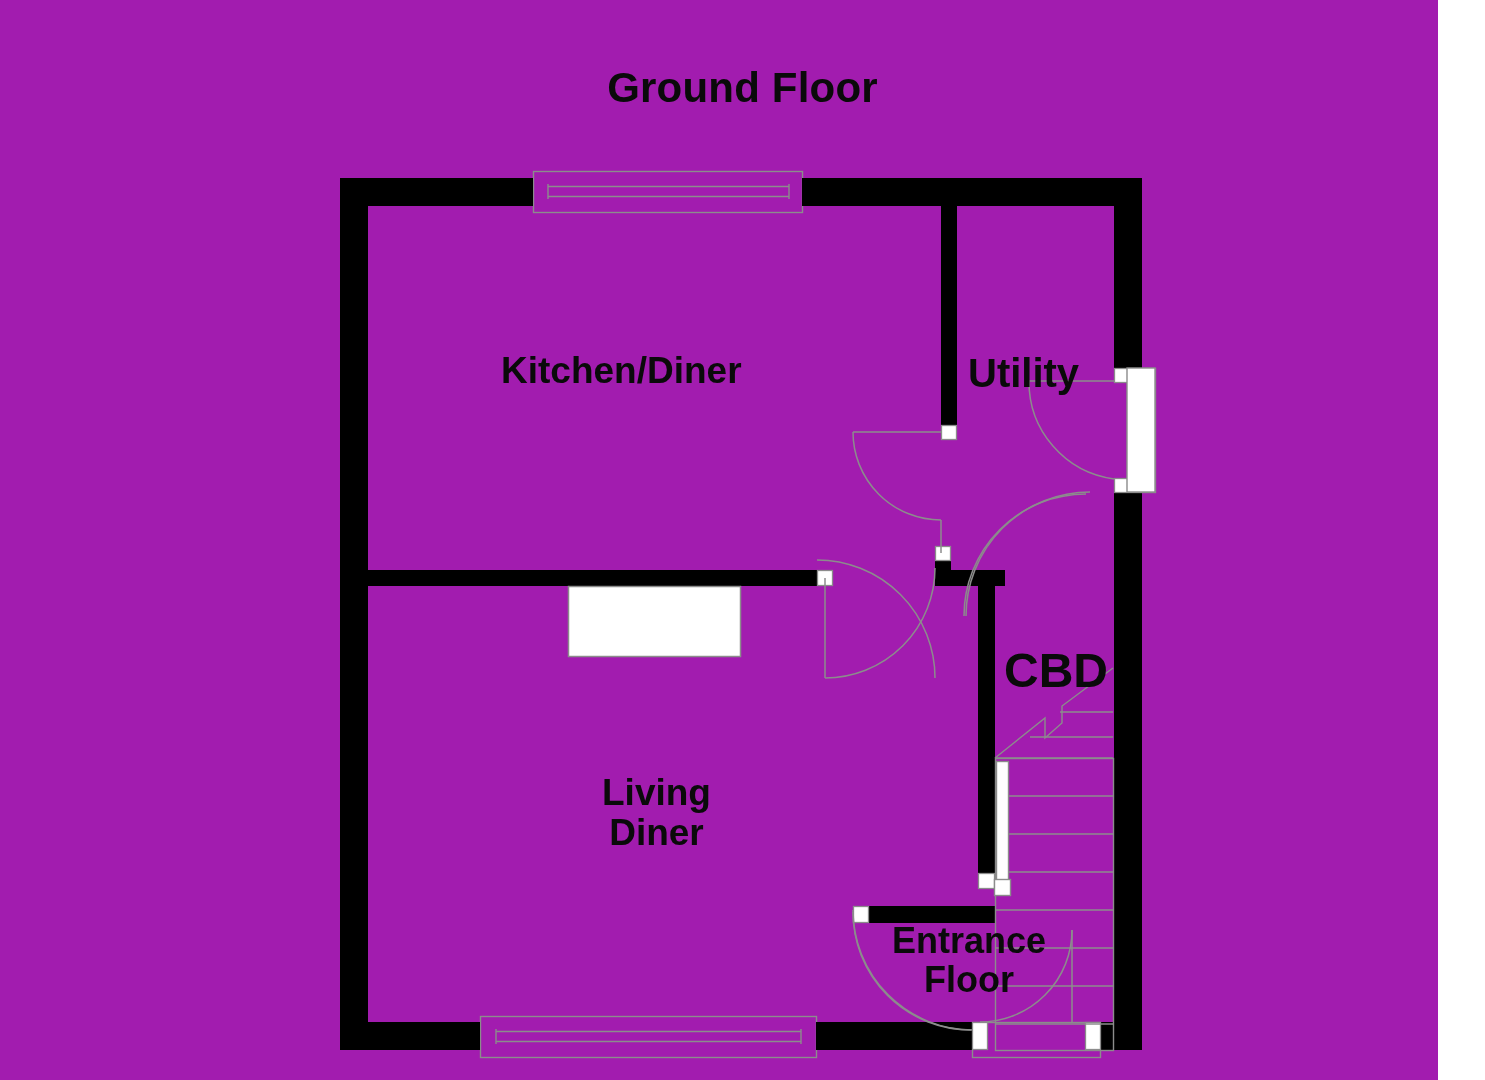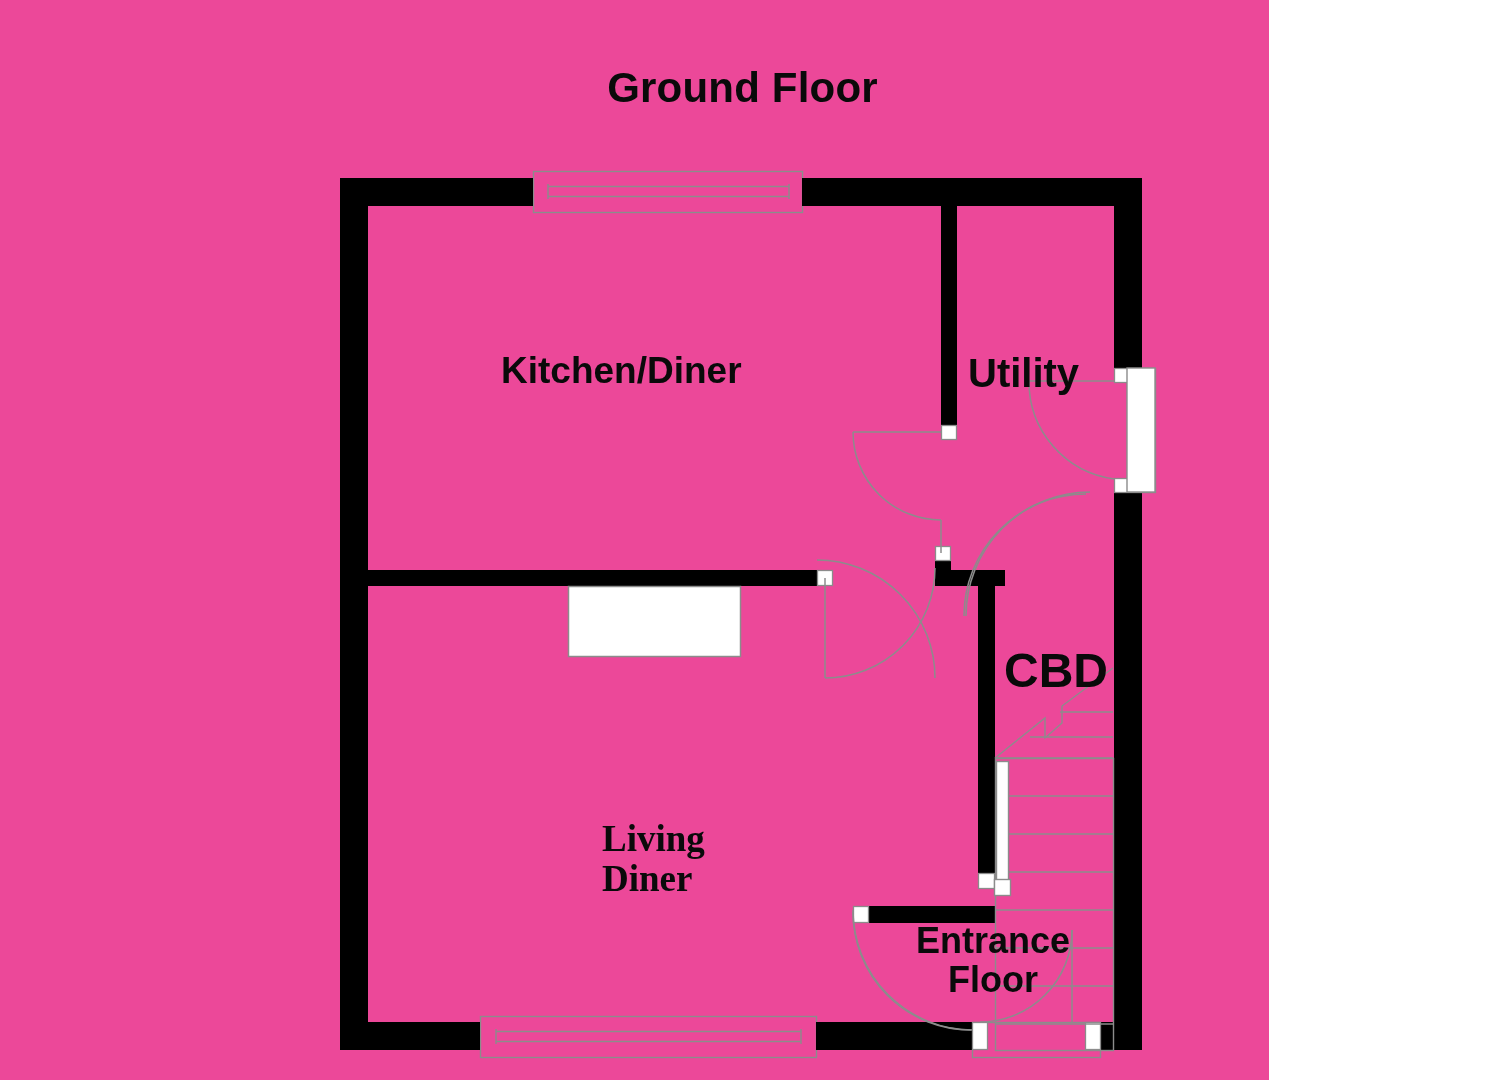--- a/index.html
+++ b/index.html
@@ -9,23 +9,23 @@
     background: #ffffff;
   }
   body {
     width: 1485px;
     height: 1080px;
     font-family: "Liberation Sans", sans-serif;
     overflow: hidden;
   }
   #plan-root {
     position: relative;
-    width: 1269px;
+    width: 1438px;
     height: 1080px;
-    background: #ec4899;
+    background: #a21caf;
   }
   #plan-title {
     position: absolute;
     left: 0;
     top: 63px;
     width: 1485px;
     text-align: center;
     font-family: "Liberation Sans", sans-serif;
     font-size: 42px;
     font-weight: bold;
@@ -42,22 +42,22 @@
     position: absolute;
     font-family: "Liberation Sans", sans-serif;
     font-weight: bold;
     color: #0a0a0a;
     white-space: nowrap;
     line-height: 1.08;
   }
   .lbl-kitchen   { font-size: 37px; left: 501px;  top: 351px; }
   .lbl-utility   { font-size: 40px; left: 968px;  top: 352px; }
   .lbl-cbd       { font-size: 48px; left: 1004px; top: 645px; }
-  .lbl-living    { font-size: 37px; left: 602px;  top: 819px; text-align: left; font-family: Liberation Serif, serif; }
-  .lbl-entrance  { font-size: 36px; left: 916px;  top: 922px; text-align: center; }
+  .lbl-living    { font-size: 37px; left: 602px;  top: 773px; text-align: center; }
+  .lbl-entrance  { font-size: 36px; left: 892px;  top: 922px; text-align: center; }
   .lbl-two-line span { display: block; }
 </style>
 </head>
 <body>
 
 <div id="plan-root">
 
   <div id="plan-title">Ground Floor</div>
 
   <svg id="floorplan-svg" width="1485" height="1080" viewBox="0 0 1485 1080">

